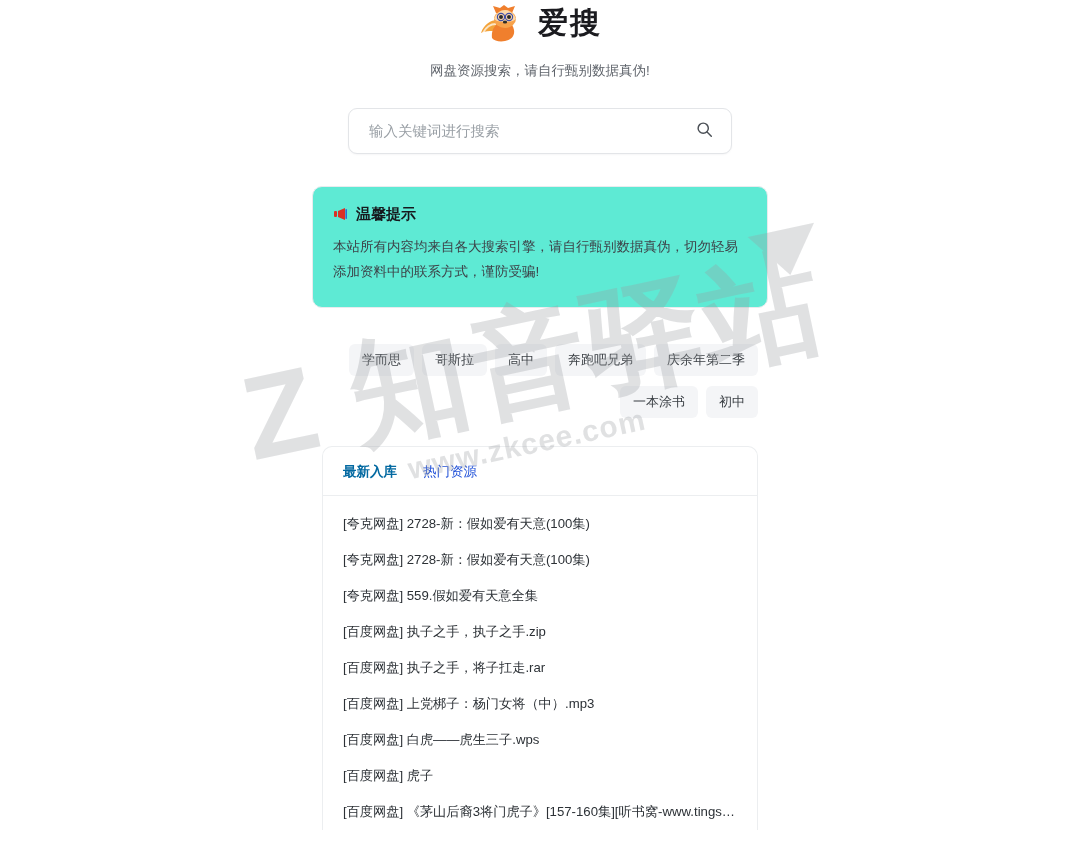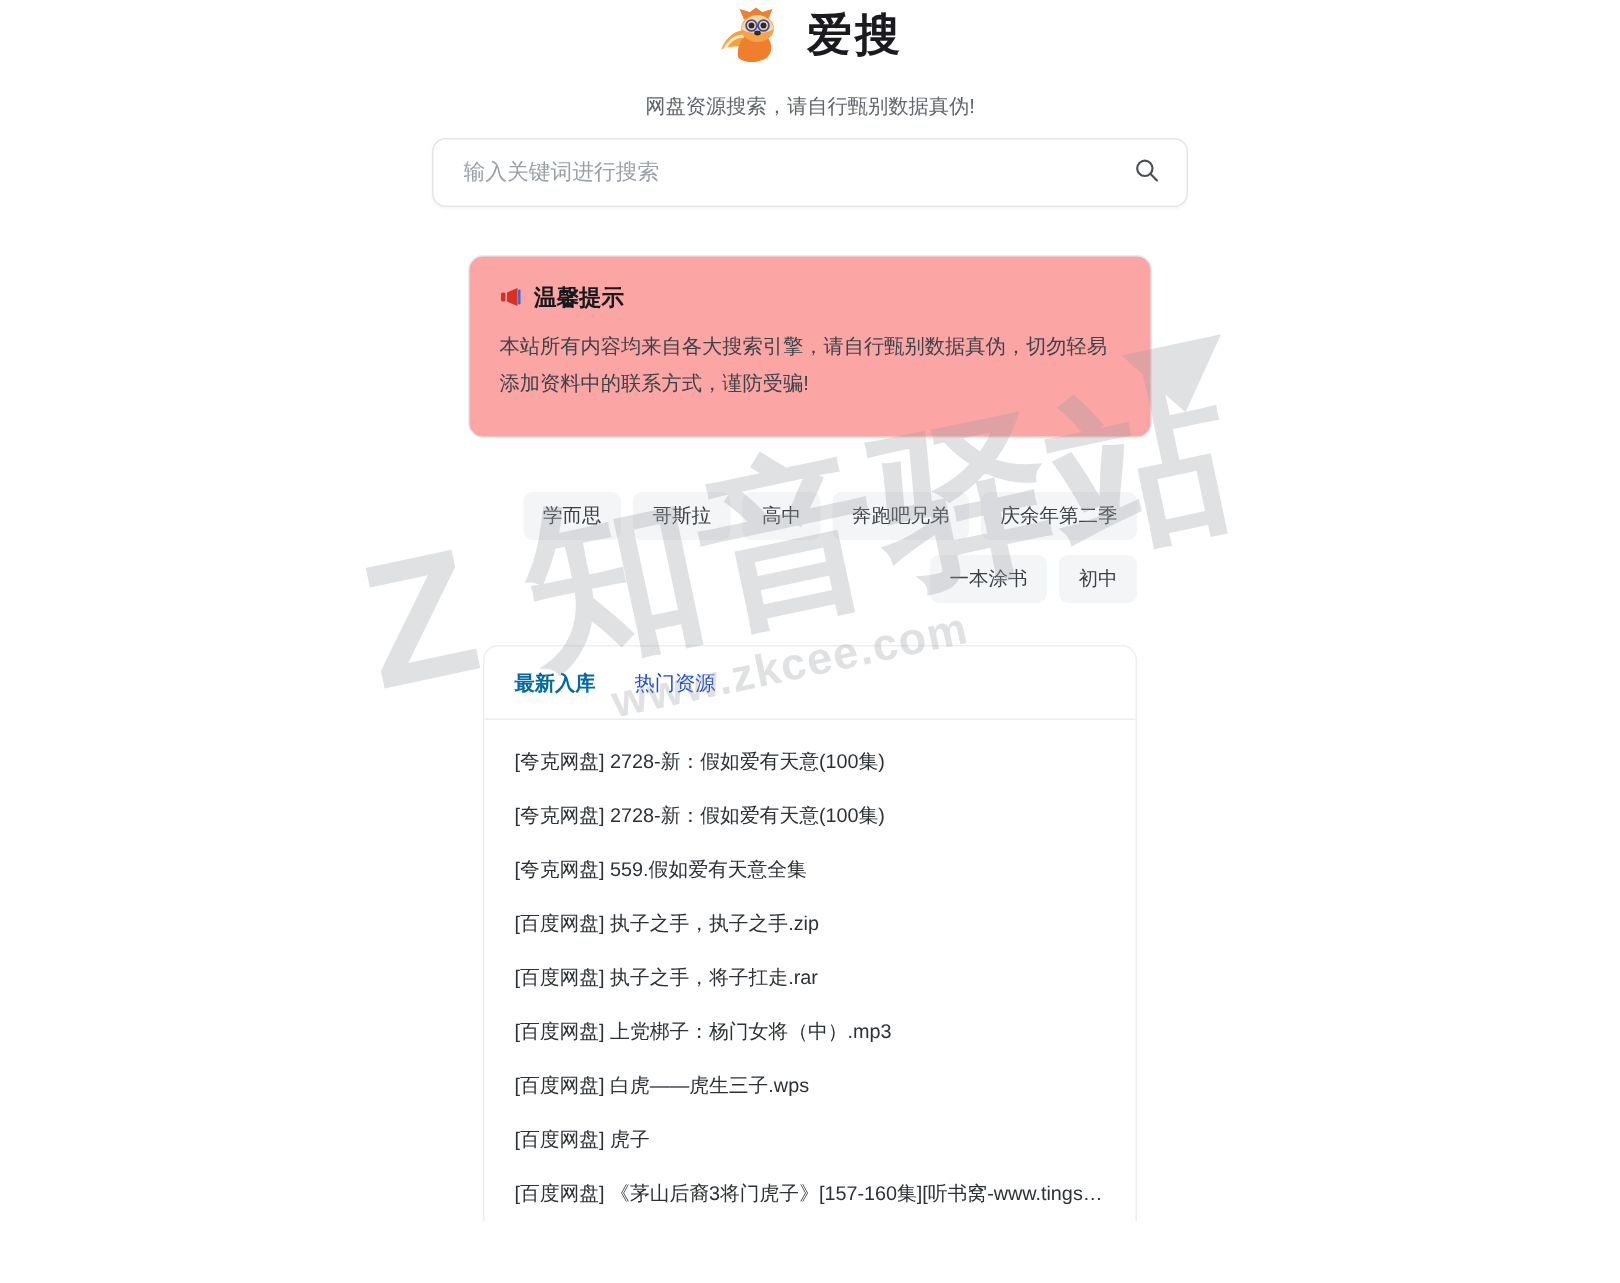--- a/index.html
+++ b/index.html
@@ -43,22 +43,22 @@
   }
   .subtitle {
     margin-top: 16px;
     text-align: center;
     font-size: 13.5px;
     color: #60656c;
   }
 
   
   .search-wrap {
-    width: 504px;
-    margin: 12px auto 0;
+    width: 384px;
+    margin: 28px auto 0;
   }
   .search-box {
     height: 46px;
     border: 1px solid #e3e5e8;
     border-radius: 9px;
     background: #fff;
     display: flex;
     align-items: center;
     padding: 0 14px 0 18px;
     box-shadow: 0 1px 2px rgba(16,24,40,.04);
@@ -79,21 +79,21 @@
     border: none; background: transparent; cursor: pointer;
     padding: 0;
   }
 
   
   .card {
     width: 456px;
     margin: 32px auto 0;
     border: 1px solid #e9ebee;
     border-radius: 10px;
-    background: #fca5a5;
+    background: #5eead4;
     padding: 18px 20px 22px;
   }
   .notice-head {
     display: flex;
     align-items: center;
     gap: 8px;
     font-size: 15px;
     font-weight: bold;
     color: #16191d;
   }

